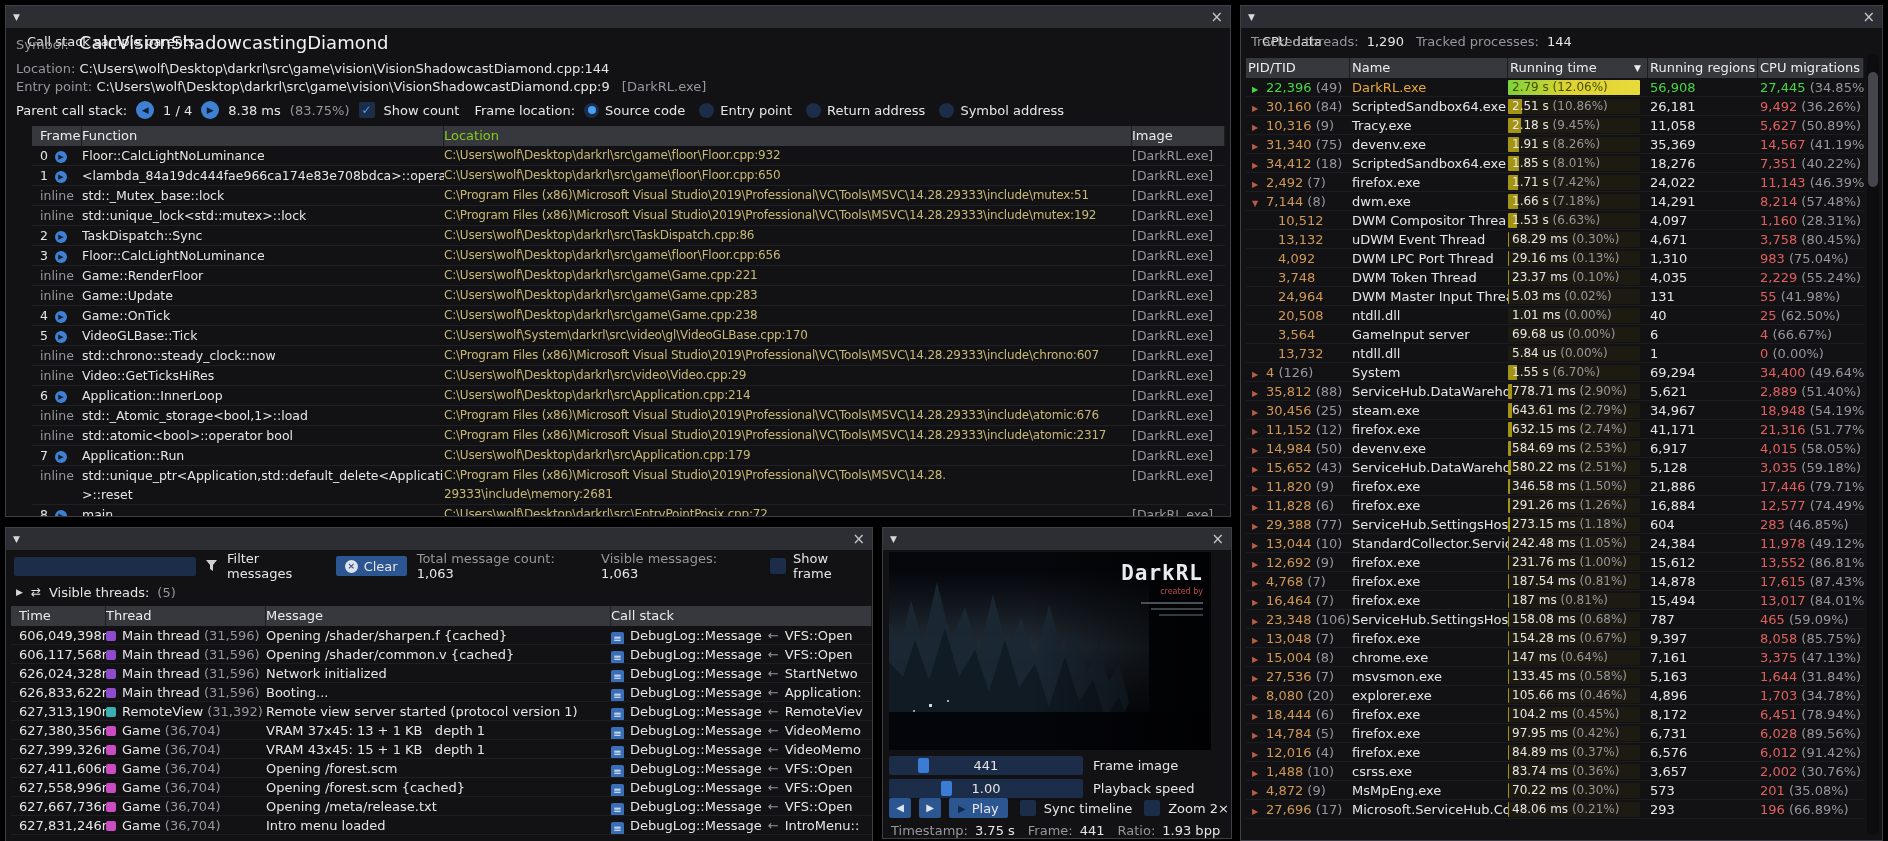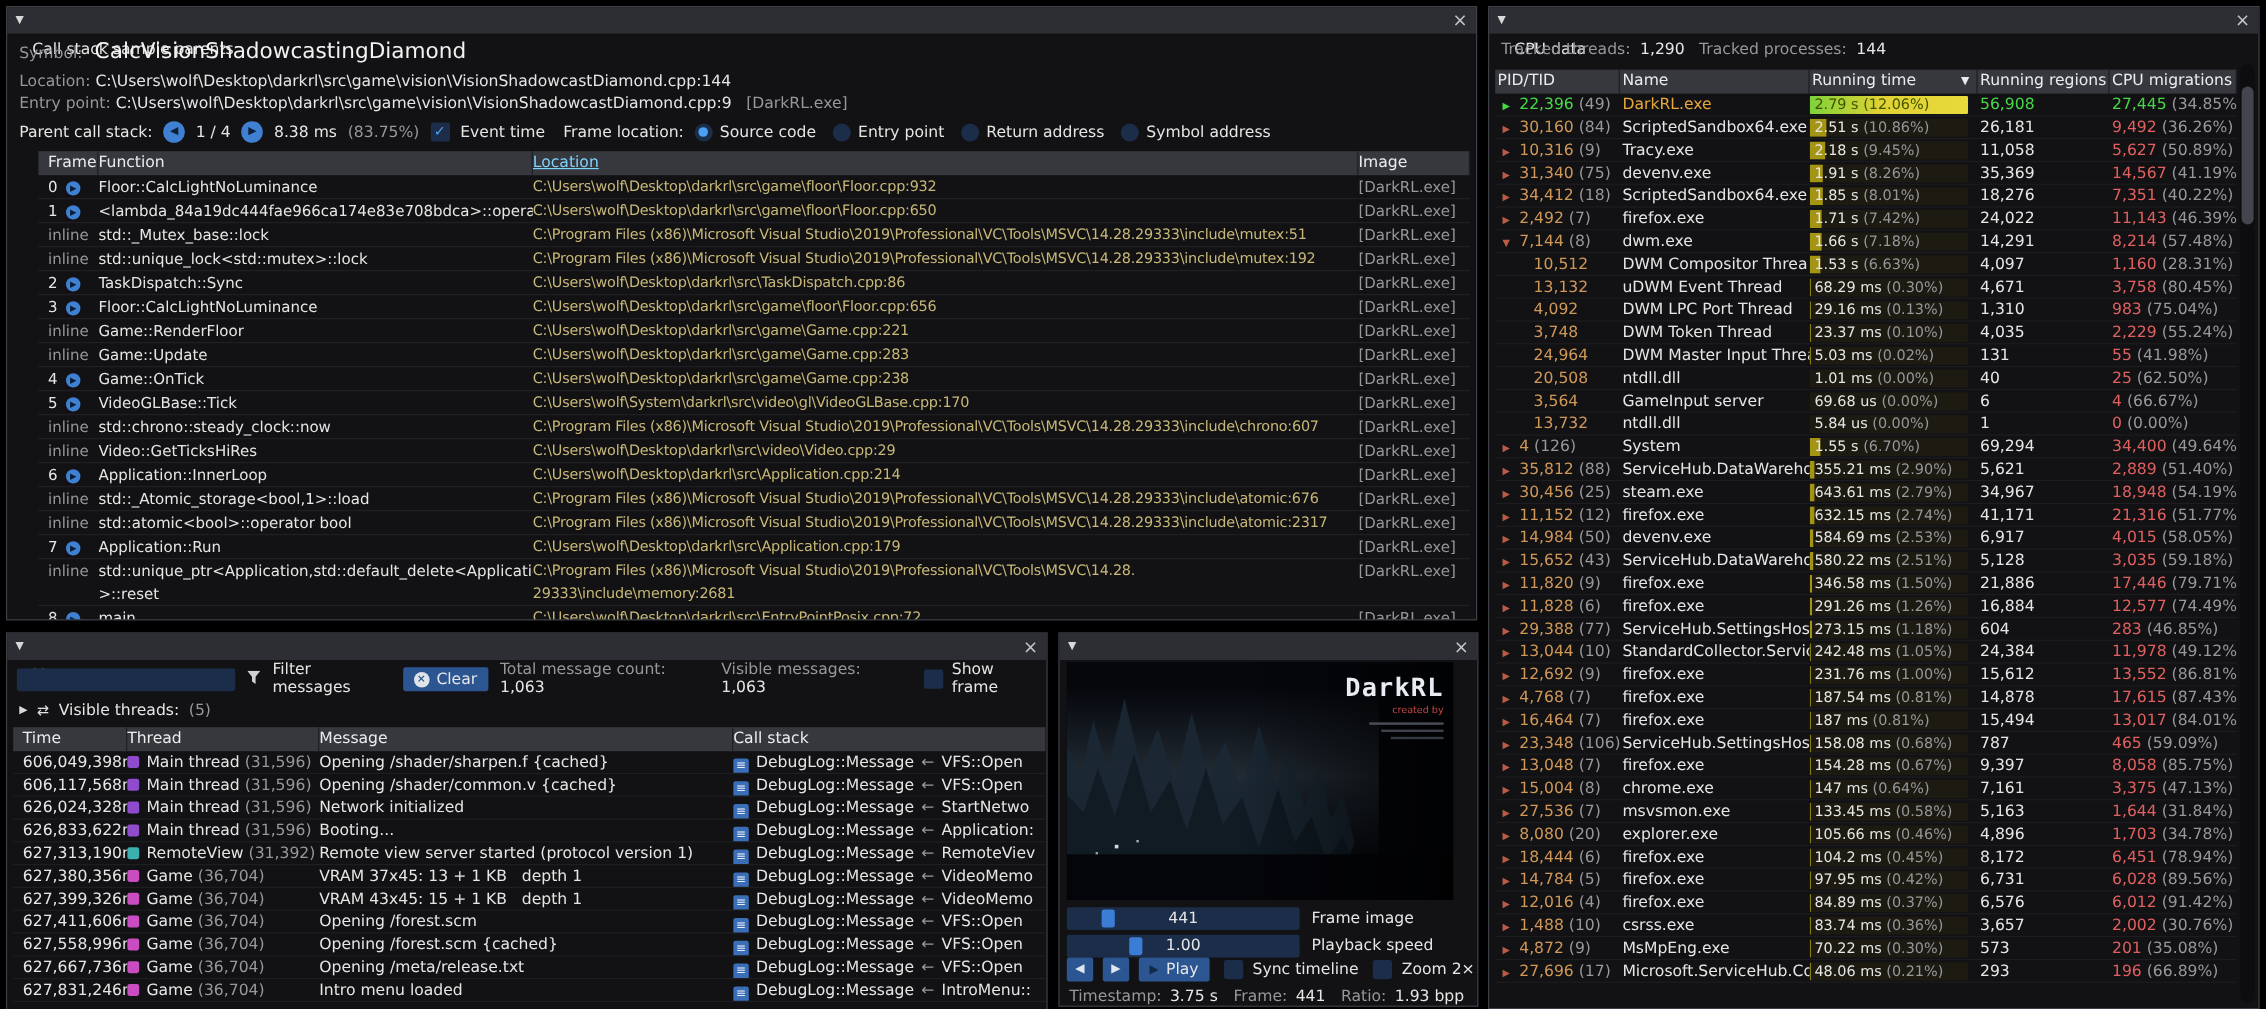--- a/index.html
+++ b/index.html
@@ -133,21 +133,21 @@
       <span class="dim" style="margin-left:8px;">[DarkRL.exe]</span>
     </div>
     <div class="controls">
       <span>Parent call stack:</span>
       <span class="nav-btn">◀</span>
       <span>1 / 4</span>
       <span class="nav-btn">▶</span>
       <span class="val">8.38 ms</span>
       <span class="dim">(83.75%)</span>
       <span class="checkbox"><span class="mark">✓</span></span>
-      <span>Event time</span>
+      <span>Show count</span>
       <span style="margin-left:6px;text-align:right;">Frame location:</span>
       <span style="display:inline-flex;align-items:center;">
           <span class="radio-item">
             <span class="radio sel"></span>
             <span>Source code</span>
           </span>
           <span class="radio-item">
             <span class="radio"></span>
             <span>Entry point</span>
           </span>
@@ -158,21 +158,21 @@
           <span class="radio-item">
             <span class="radio"></span>
             <span>Symbol address</span>
           </span>
         </span>
     </div>
     <div class="cs-table">
       <div class="t-header">
         <div class="cell c-frame">Frame</div>
         <div class="cell c-fn">Function</div>
-        <div class="cell c-loc" style="color:#7dd3fc;font-size:13px;letter-spacing:0;text-decoration:underline;">Location</div>
+        <div class="cell c-loc" style="color:#84cc16;font-size:13px;letter-spacing:0;">Location</div>
         <div class="cell c-img" style="color:#ececec;">Image</div>
       </div>
       <div>
           <div class="cs-row">
             <div class="cell c-frame"><span>0</span><span class="jump-btn">▶</span></div>
             <div class="cell c-fn">
               <div>Floor::CalcLightNoLuminance</div>
             </div>
             <div class="cell c-loc">
               <div>C:\Users\wolf\Desktop\darkrl\src\game\floor\Floor.cpp:932</div>
@@ -766,21 +766,21 @@
             </div>
             <div class="cell p-reg">69,294</div>
             <div class="cell p-mig"><span class="mig">34,400 </span><span class="dim">(49.64%)</span></div>
           </div>
           <div class="cpu-row">
             <div class="cell p-pid"><span class="tri">▶</span><span class="pid">35,812</span><span class="dim"> (88)</span></div>
             <div class="cell p-name">ServiceHub.DataWarehou</div>
             <div class="cell p-time">
               <div class="bar">
                 <div class="fill" style="width: 2.9%;"></div>
-                <div class="bar-text"><span class="val">355.21 ms </span><span class="dim">(2.90%)</span></div>
+                <div class="bar-text"><span class="val">778.71 ms </span><span class="dim">(2.90%)</span></div>
               </div>
             </div>
             <div class="cell p-reg">5,621</div>
             <div class="cell p-mig"><span class="mig">2,889 </span><span class="dim">(51.40%)</span></div>
           </div>
           <div class="cpu-row">
             <div class="cell p-pid"><span class="tri">▶</span><span class="pid">30,456</span><span class="dim"> (25)</span></div>
             <div class="cell p-name">steam.exe</div>
             <div class="cell p-time">
               <div class="bar">

